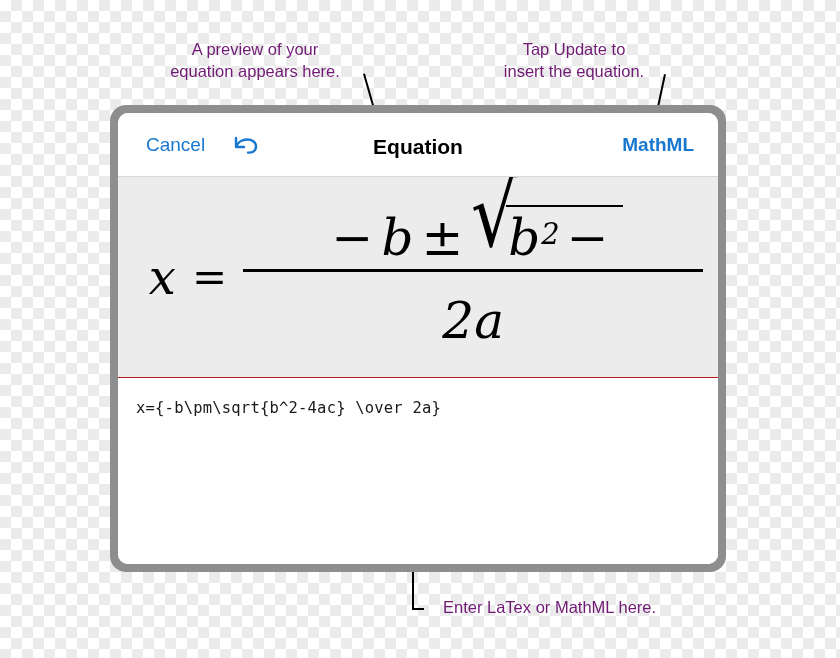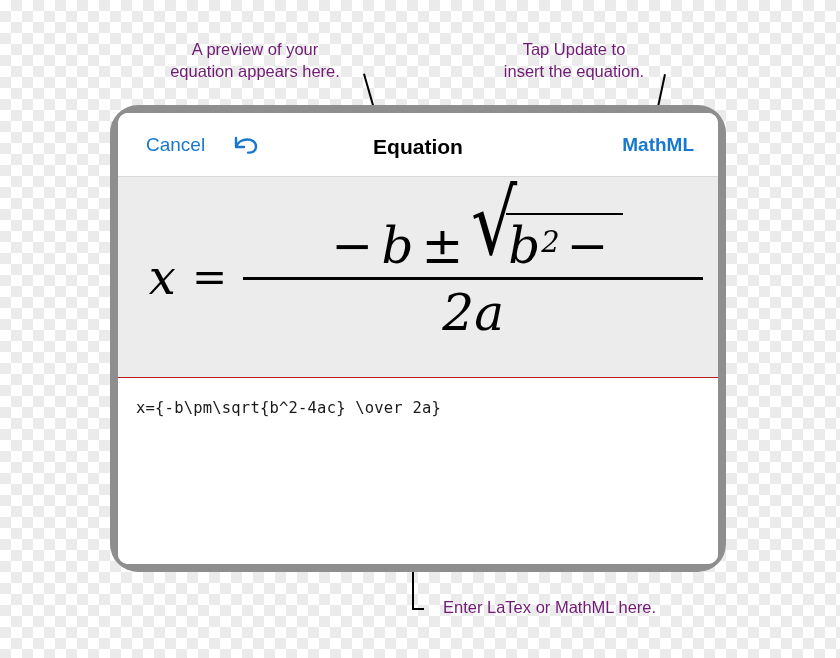--- a/index.html
+++ b/index.html
@@ -71,21 +71,21 @@
   }
 
   
   .dialog-frame {
     position: absolute;
     left: 110px;
     top: 105px;
     width: 616px;
     height: 467px;
     background: #8e8e8e;
-    border-radius: 28px;
+    border-radius: 16px;
     padding: 8px;
     box-sizing: border-box;
   }
   .dialog {
     width: 100%;
     height: 100%;
     background: #ffffff;
     border-radius: 10px;
     overflow: hidden;
     position: relative;
@@ -172,21 +172,21 @@
     align-items: flex-end;
     white-space: nowrap;
   }
   .numerator { padding-bottom: 2px; }
   .frac-bar {
     height: 3px;
     background: #000000;
     width: 100%;
     min-width: 460px;
   }
-  .denominator { padding-top: 4px; }
+  .denominator { padding-top: 20px; }
   .op {
     font-style: normal;
     padding: 0 8px;
   }
   .sup {
     font-size: 0.58em;
     vertical-align: super;
     font-style: italic;
     position: relative;
     top: -16px;

